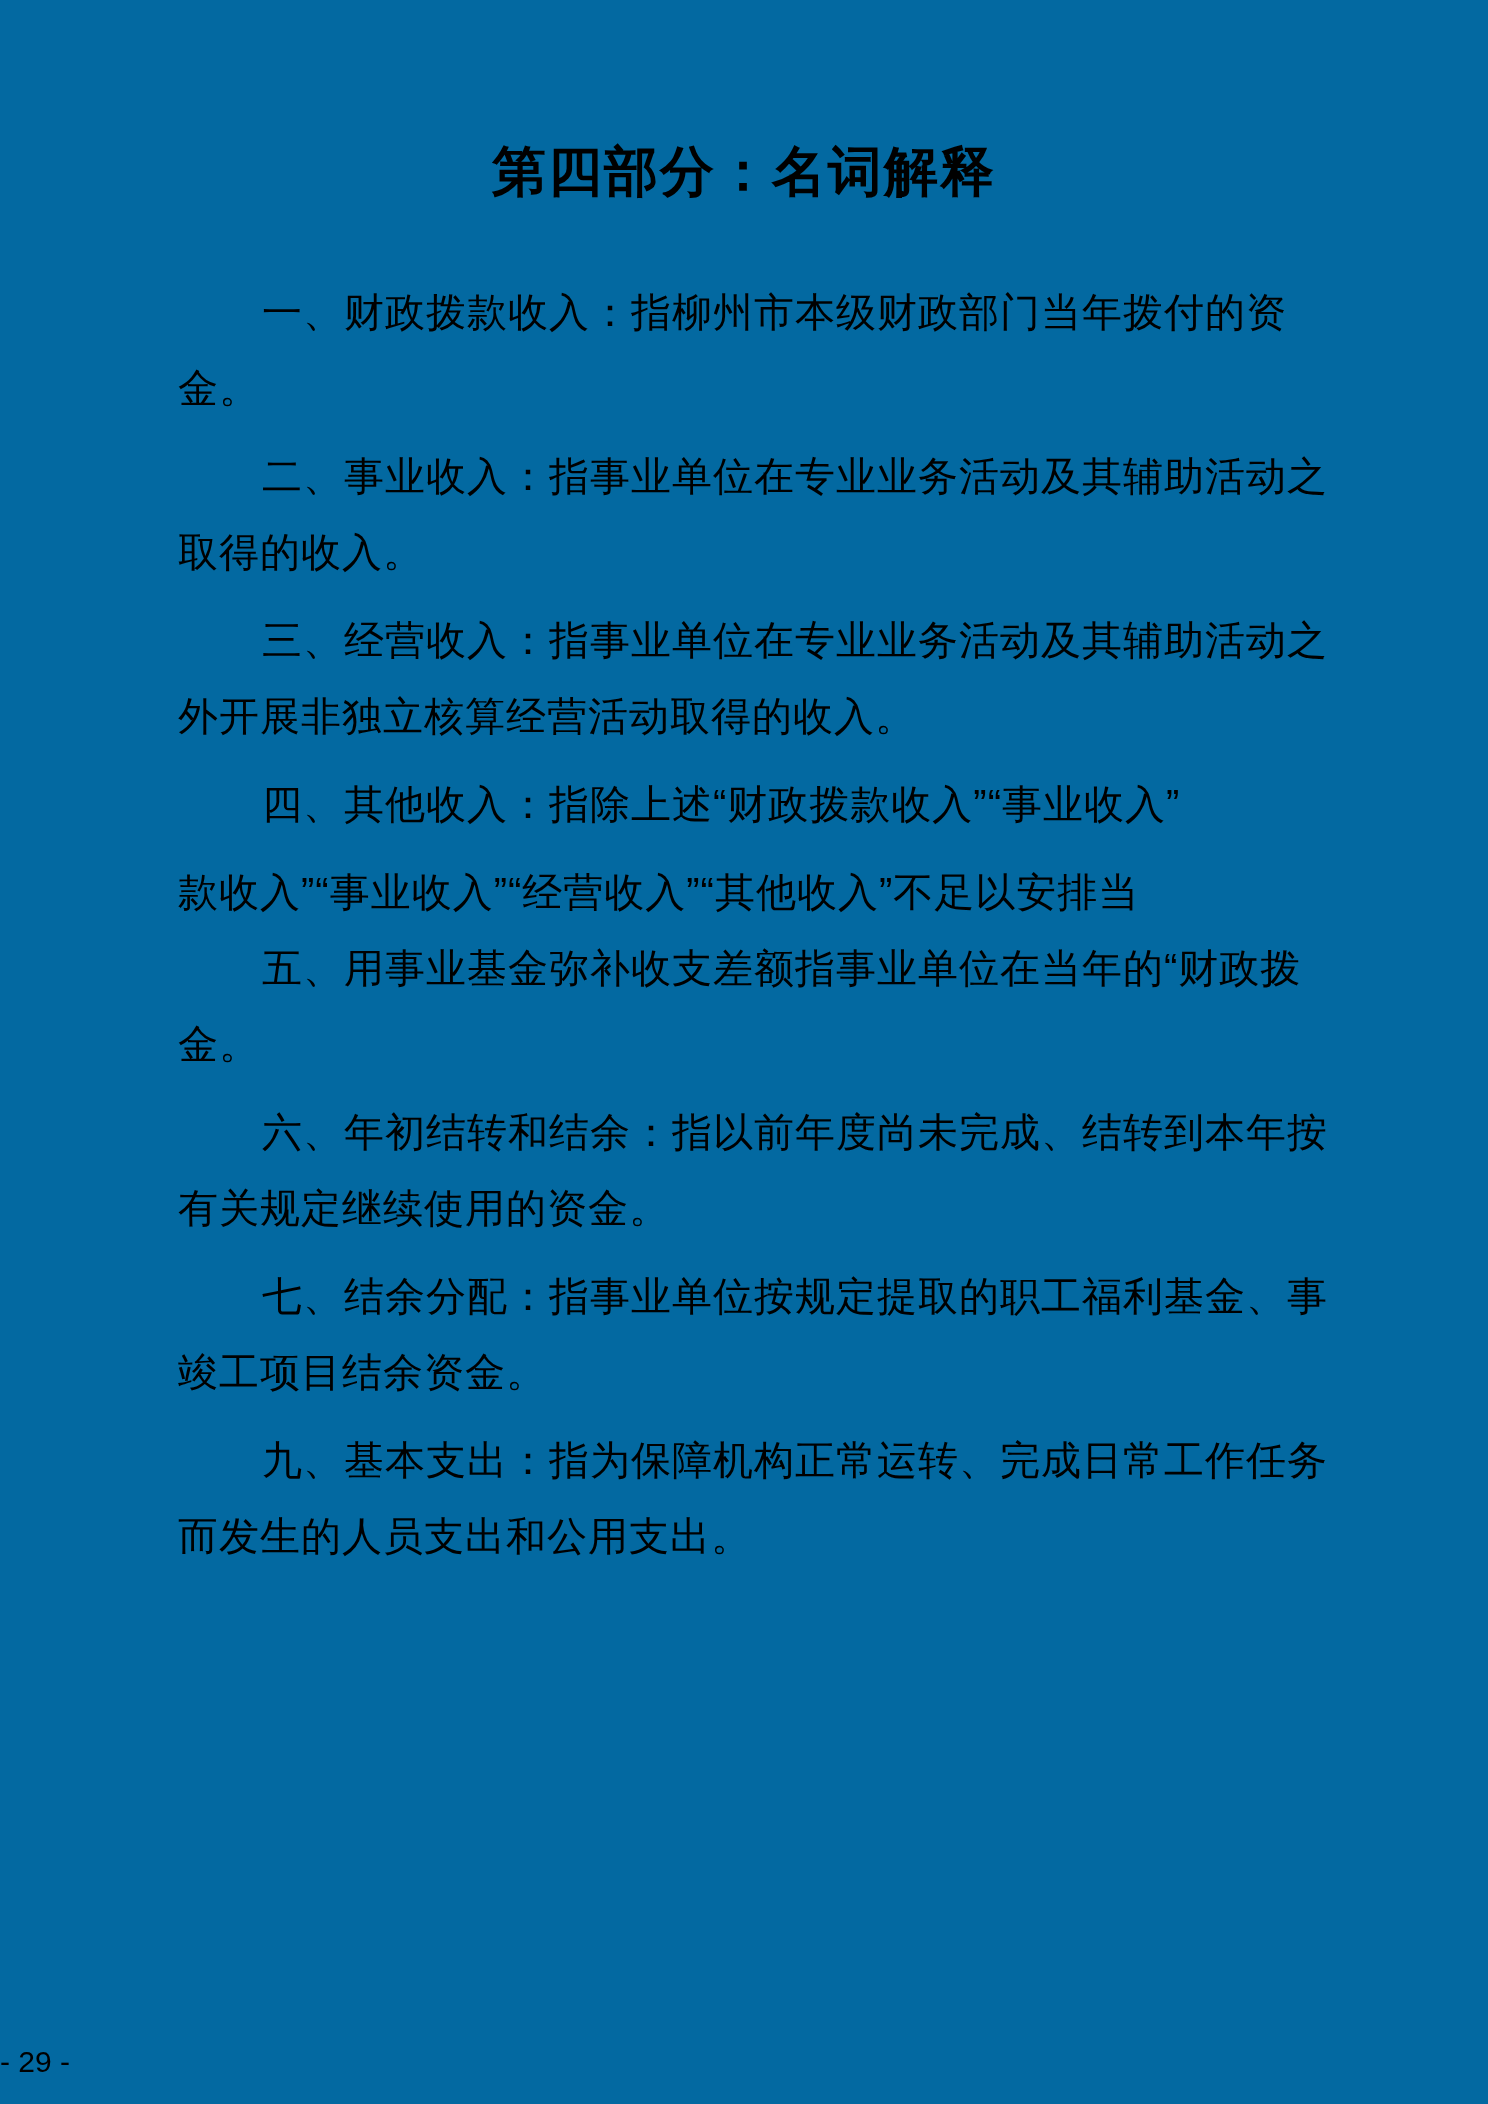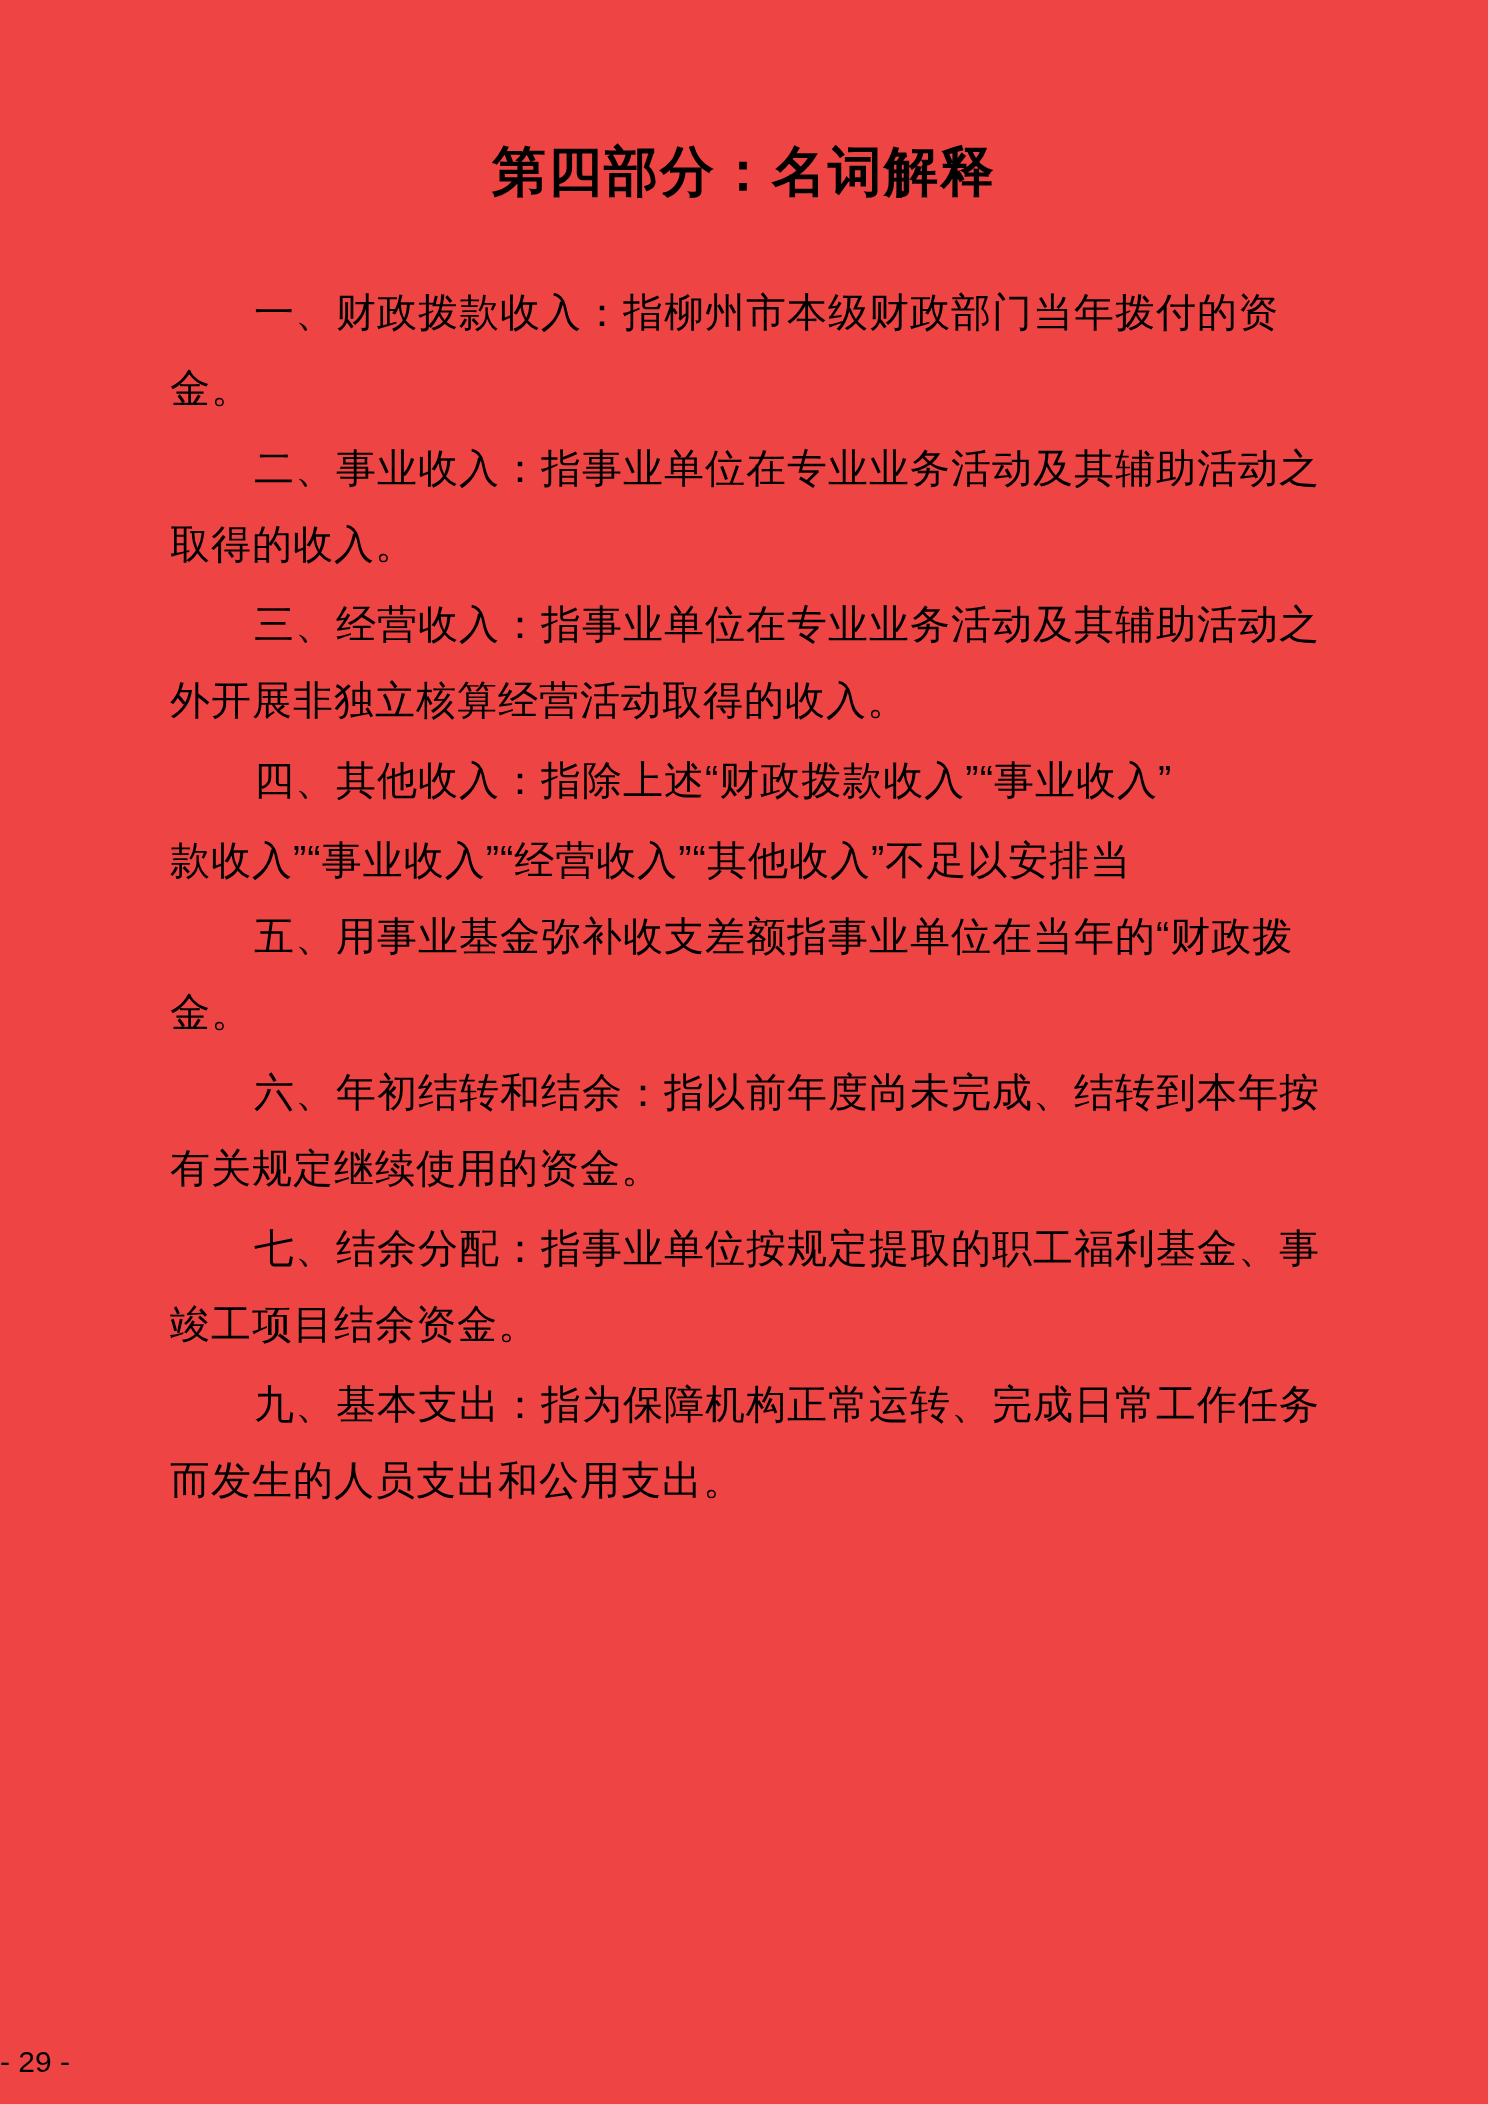--- a/index.html
+++ b/index.html
@@ -5,38 +5,38 @@
   html, body {
     margin: 0;
     padding: 0;
     background: #e9e9e9;
   }
   .page {
     position: relative;
     width: 1488px;
     height: 2104px;
     margin: 0 auto;
-    background: #ef4444;
+    background: #0369a1;
     overflow: hidden;
     font-family: "Liberation Sans", "DejaVu Sans", sans-serif;
     color: #000000;
   }
   .doc-title {
     margin-top: 140px;
     text-align: center;
     font-size: 54px;
     line-height: 62px;
     font-weight: bold;
     letter-spacing: 2px;
   }
   .content {
     margin: 72px 166px 0 166px;
   }
   .para {
-    margin: 4px;
+    margin: 12px;
     padding: 0;
   }
   .line {
     font-size: 40px;
     line-height: 76px;
     height: 76px;
     white-space: nowrap;
     letter-spacing: 1px;
     overflow: visible;
   }

